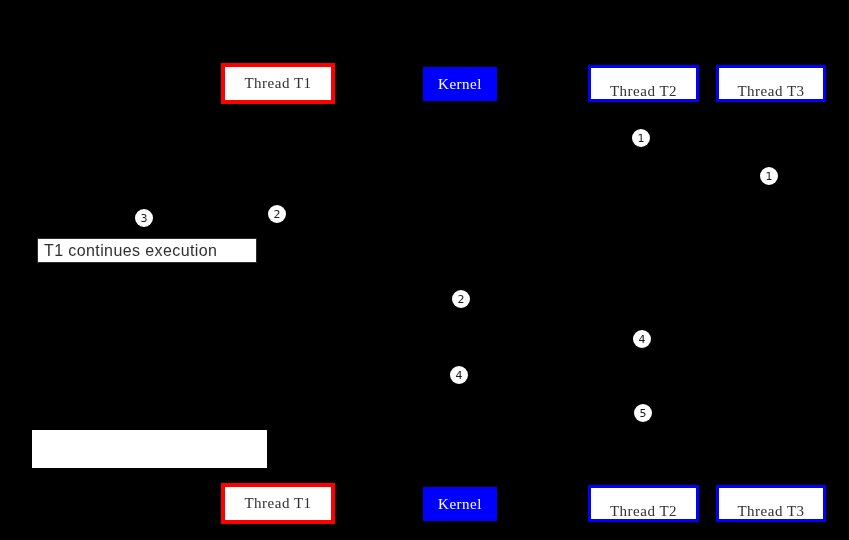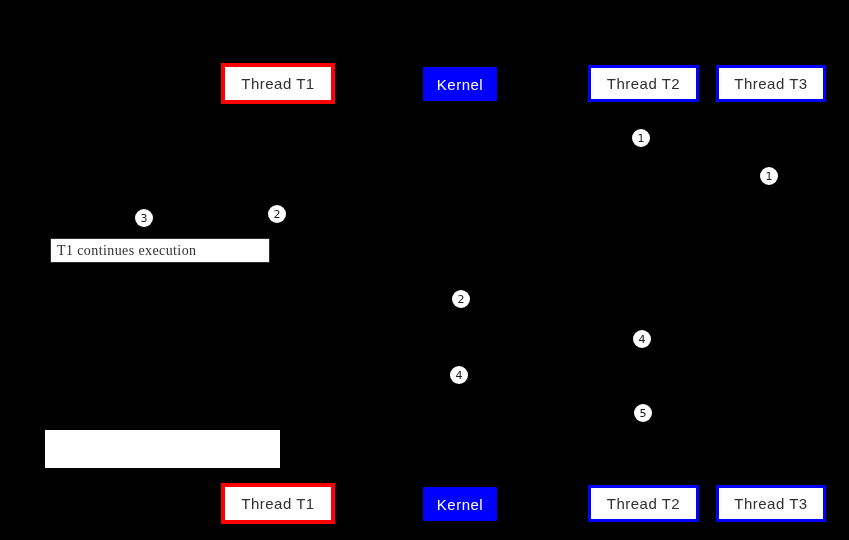--- a/index.html
+++ b/index.html
@@ -18,39 +18,40 @@
   }
 
   
   .participant {
     position: absolute;
     box-sizing: border-box;
     display: flex;
     align-items: center;
     justify-content: center;
     white-space: nowrap;
-    font-family: Liberation Sans, sans-serif;
+    font-family: Liberation Serif, serif;
     font-size: 15px;
     letter-spacing: 0.5px;
     line-height: 1;
   }
   .participant.red {
     background: #ffffff;
     border: 4px solid #ff0000;
     color: #303030;
   }
   .participant.kernel {
     background: #0000ff;
     border: 5px solid #fef9c3;
     color: #ffffff;
   }
   .participant.blue {
     background: #ffffff;
     border: 3px solid #0000ff;
     color: #303030;
+    align-items: flex-end;
   }
 
   
   .lifeline {
     position: absolute;
     width: 1px;
     background: #000000;
   }
 
   
@@ -72,26 +73,25 @@
 
   
   .note {
     position: absolute;
     box-sizing: border-box;
     background: #ffffff;
     border: 1px solid #2b2b2b;
     color: #303030;
     display: flex;
     align-items: center;
-    font-family: Liberation Serif, serif;
-    font-size: 14px;
+    font-family: Liberation Sans, sans-serif;
+    font-size: 16px;
     white-space: nowrap;
     padding: 0 6px;
     letter-spacing: 0.4px;
-    margin-left: 13px;
   }
   .note.blank {
     border: none;
     padding: 0;
   }
 </style>
 </head>
 <body>
 
 <div id="canvas" style="width: 849px; height: 540px; background: rgb(0, 0, 0);">

